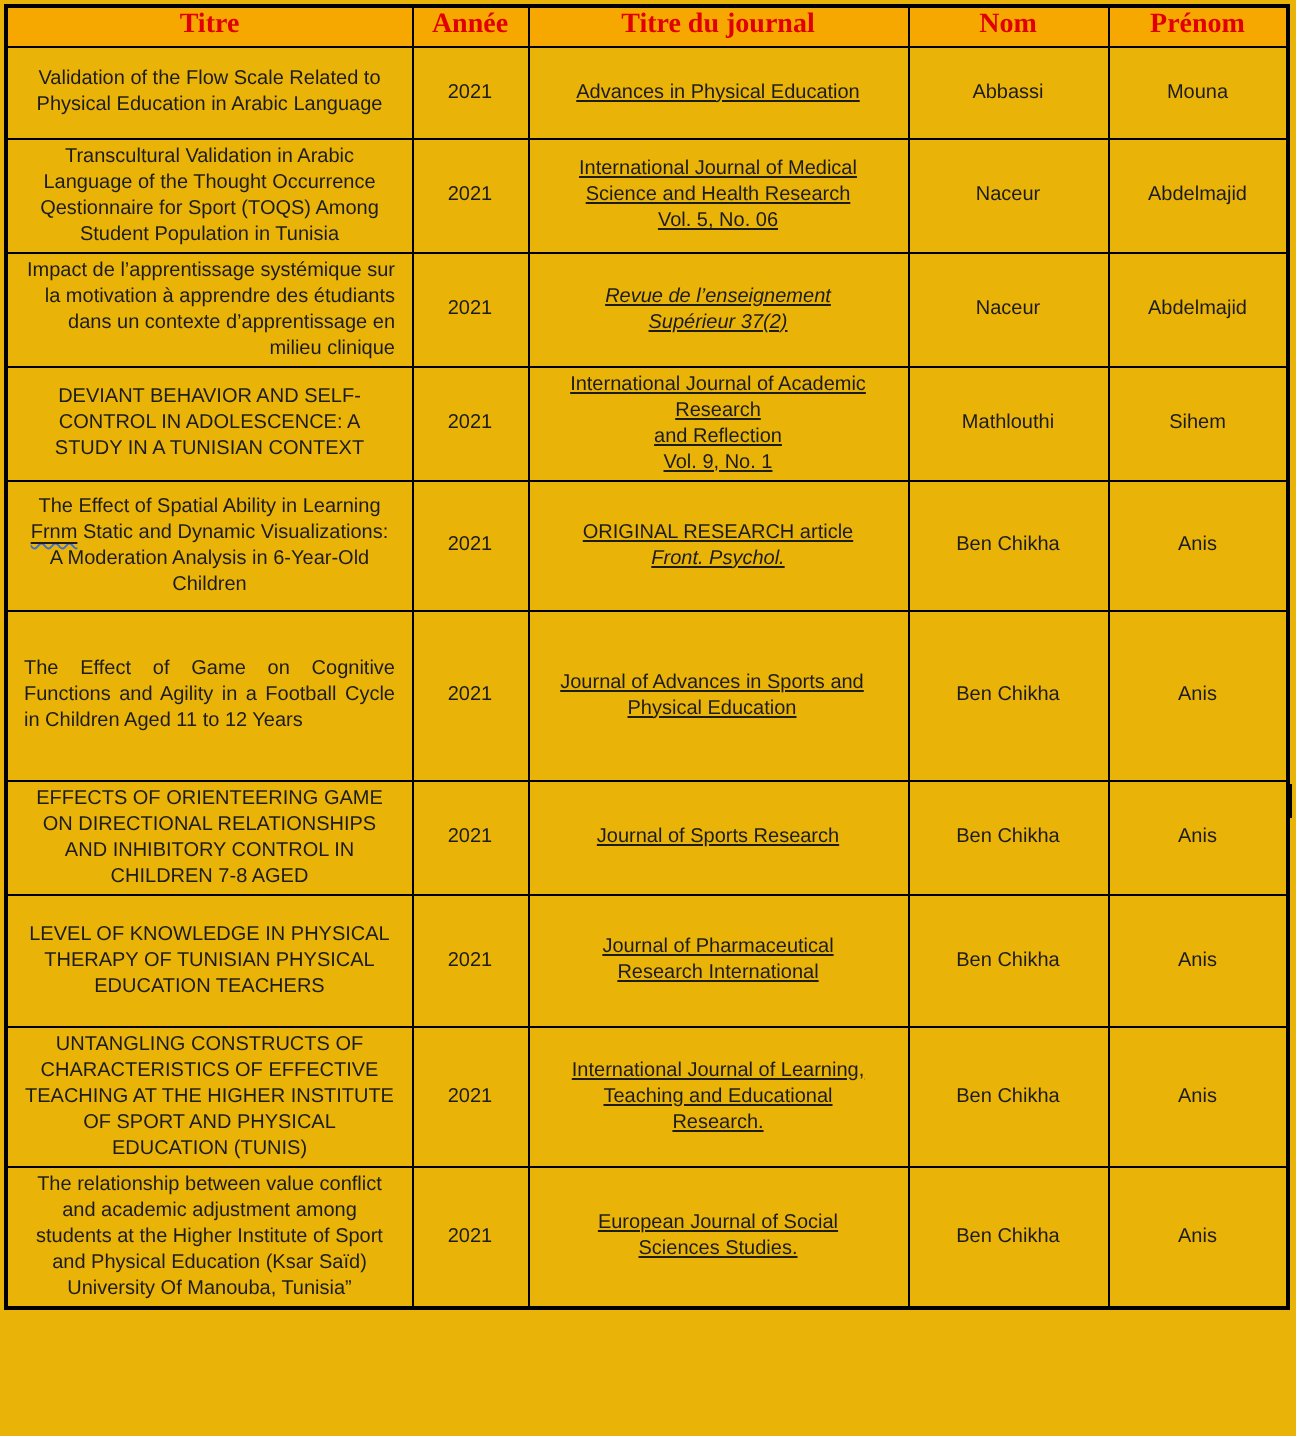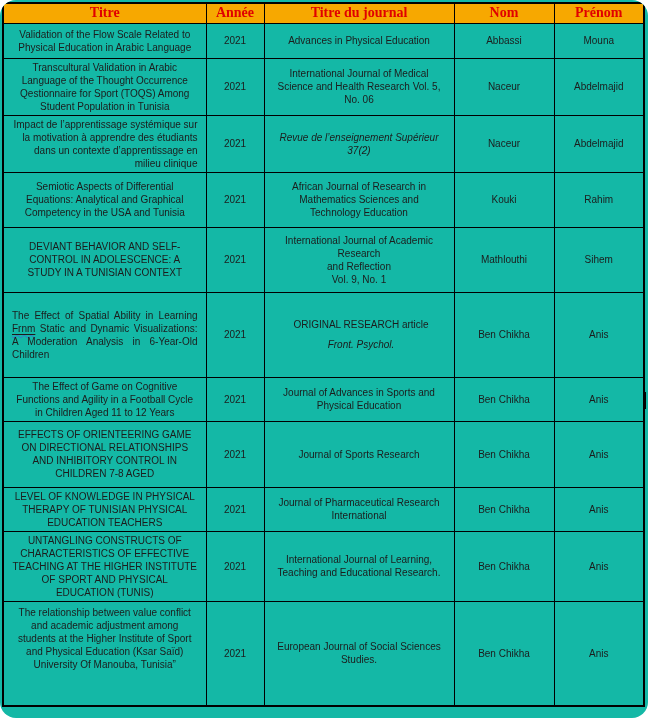--- a/index.html
+++ b/index.html
@@ -5,23 +5,22 @@
   html, body {
     margin: 0;
     padding: 0;
     background: #ffffff;
     font-family: "Liberation Sans", sans-serif;
   }
   .stage {
     position: relative;
     width: 648px;
     height: 718px;
-    background: #14b8a6;
+    background: #eab308;
     overflow: hidden;
-    border-radius: 16px;
   }
   table.pub-table {
     position: absolute;
     left: 2px;
     top: 2px;
     width: 641px;
     border-collapse: collapse;
     table-layout: fixed;
     border: 2px solid #000000;
   }
@@ -38,24 +37,24 @@
     font-size: 14px;
     text-align: center;
     padding: 0 2px;
   }
   .pub-table td {
     font-size: 10px;
     line-height: 13px;
     color: #1c1c1c;
     text-align: center;
     vertical-align: middle;
-    padding: 4px 6px;
+    padding: 16px 6px;
   }
   td.c-titre   { padding: 2px 8px; }
-  td.c-journal { padding: 2px 10px; }
+  td.c-journal { padding: 2px 20px; text-decoration: underline; }
 
   
   tbody tr:nth-child(1)  { height: 35px;  }
   tbody tr:nth-child(2)  { height: 44px;  }
   tbody tr:nth-child(3)  { height: 45px;  }
   tbody tr:nth-child(4)  { height: 55px;  }
   tbody tr:nth-child(5)  { height: 65px;  }
   tbody tr:nth-child(6)  { height: 85px;  }
   tbody tr:nth-child(7)  { height: 38px;  }
   tbody tr:nth-child(8)  { height: 66px;  }
@@ -131,27 +130,20 @@
         <tr>
           <td class="c-titre">Impact de l’apprentissage systémique sur la motivation à apprendre des étudiants dans un contexte d’apprentissage en milieu clinique</td>
           <td class="c-annee">2021</td>
           <td class="c-journal">
             <span class="journal-line italic">Revue de l’enseignement Supérieur 37(2)</span>
           </td>
           <td class="c-nom">Naceur</td>
           <td class="c-prenom">Abdelmajid</td>
         </tr>
         <tr>
-          <td class="c-titre">Semiotic Aspects of Differential Equations: Analytical and Graphical Competency in the USA and Tunisia</td>
-          <td class="c-annee">2021</td>
-          <td class="c-journal">African Journal of Research in Mathematics Sciences and Technology Education</td>
-          <td class="c-nom">Kouki</td>
-          <td class="c-prenom">Rahim</td>
-        </tr>
-        <tr>
           <td class="c-titre">DEVIANT BEHAVIOR AND SELF-CONTROL IN ADOLESCENCE: A STUDY IN A TUNISIAN CONTEXT</td>
           <td class="c-annee">2021</td>
           <td class="c-journal">
             <span class="journal-line">International Journal of Academic Research</span>
             <span class="journal-line">and Reflection</span>
             <span class="journal-line">Vol. 9, No. 1</span>
           </td>
           <td class="c-nom">Mathlouthi</td>
           <td class="c-prenom">Sihem</td>
         </tr>

